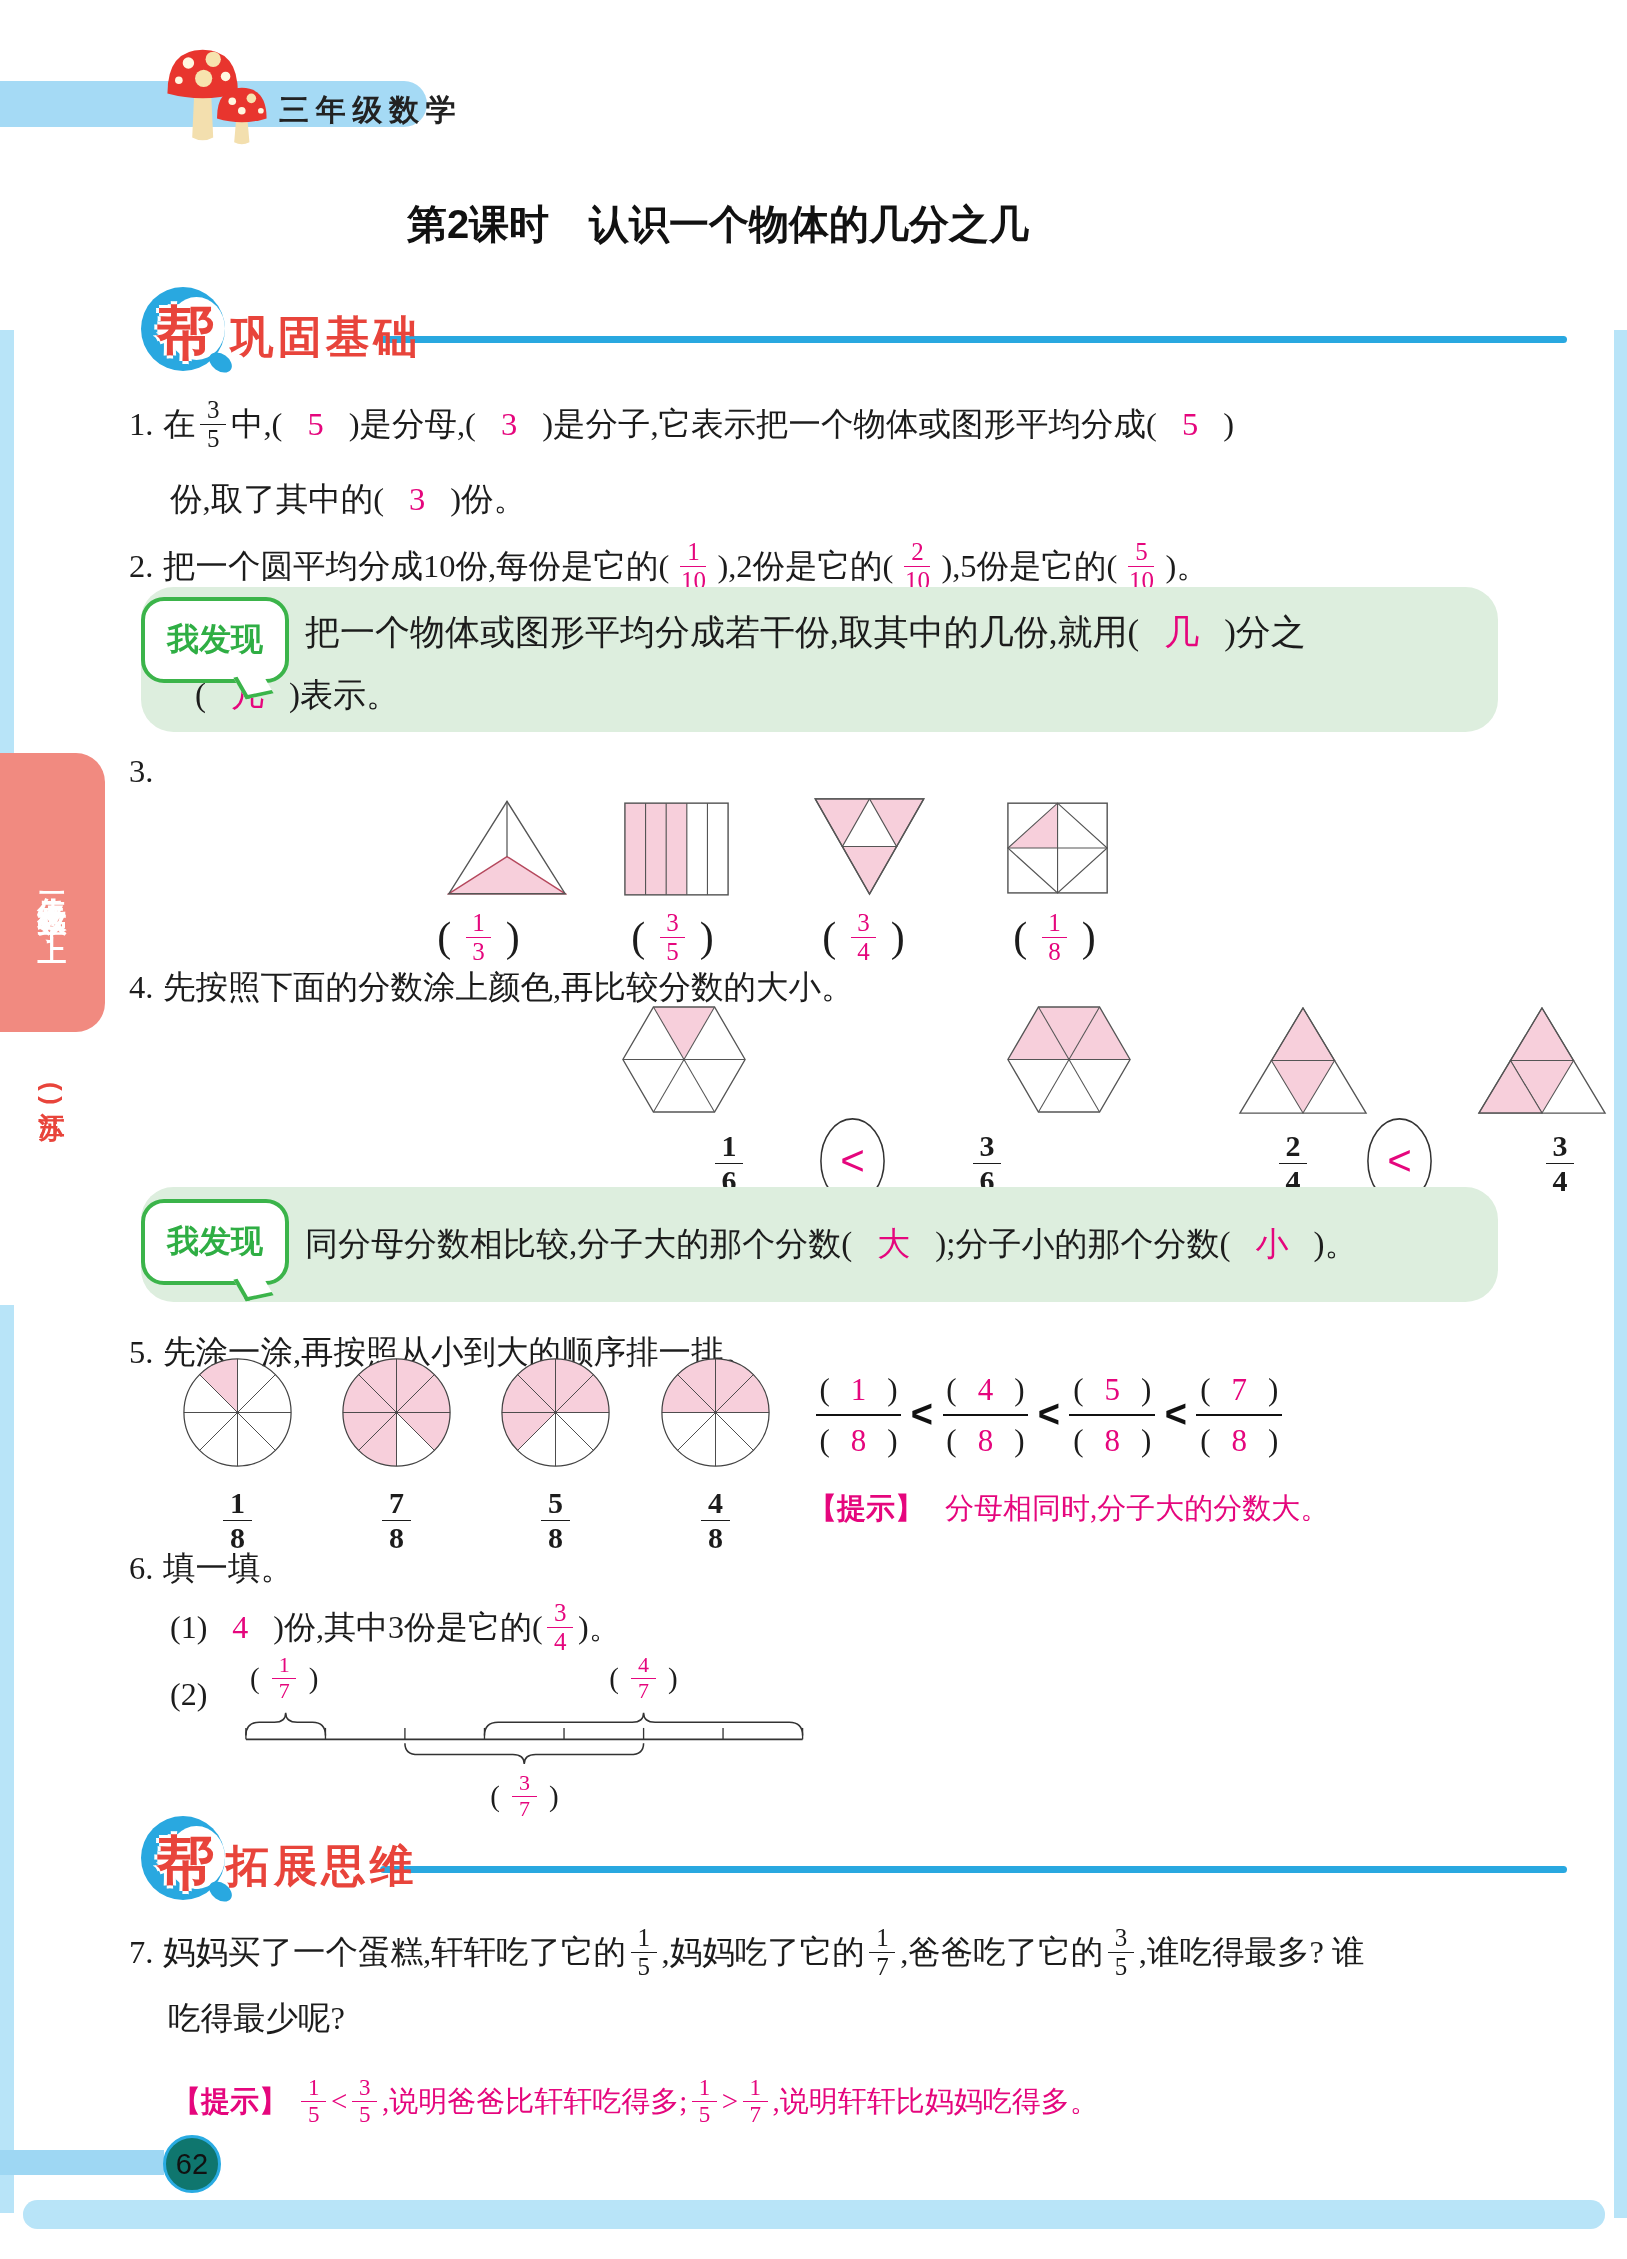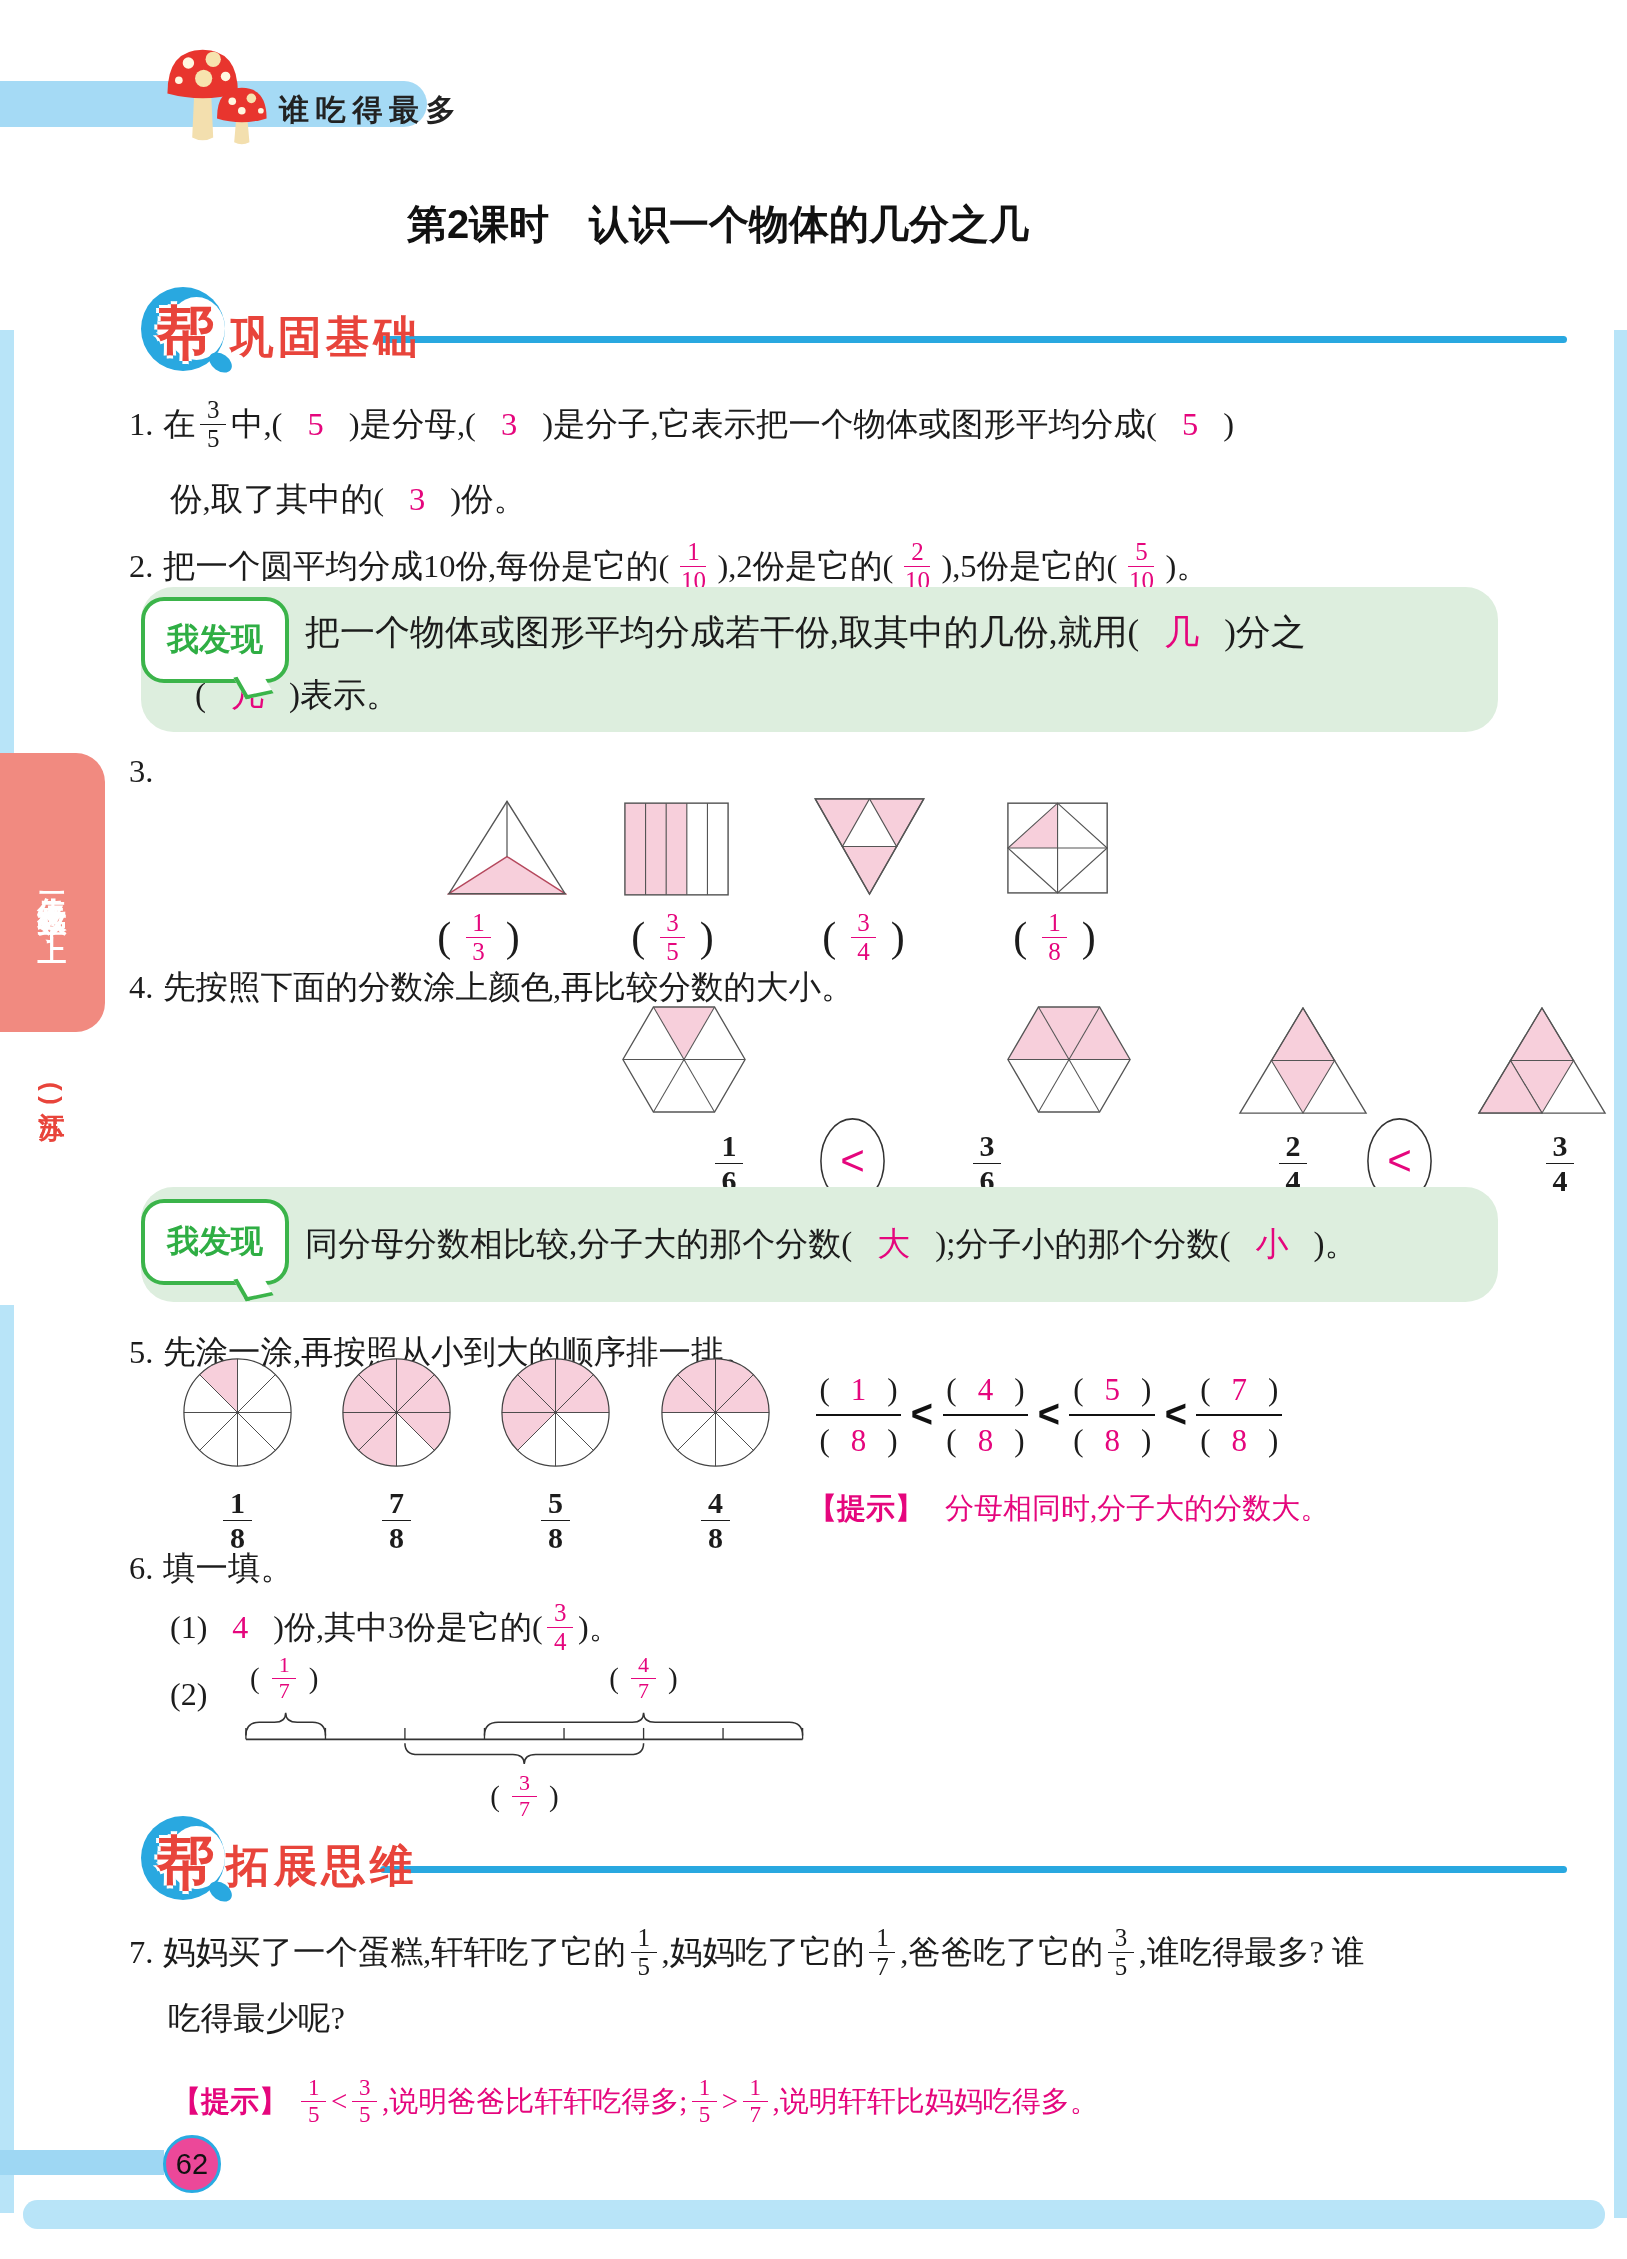--- a/index.html
+++ b/index.html
@@ -45,21 +45,21 @@
          font-family:"Liberation Sans","DejaVu Sans",sans-serif;font-weight:bold;font-size:40px;color:#111;}
   .sidetab{position:absolute;left:0;top:753px;width:105px;height:279px;background:#f18a80;border-radius:0 29px 29px 0;
            display:flex;align-items:center;justify-content:center;}
   .sidetab span{writing-mode:vertical-rl;font-family:"Liberation Sans","DejaVu Sans",sans-serif;
            font-weight:600;font-size:29px;color:#fff;letter-spacing:5.7px;}
   .region{position:absolute;left:0;top:1042px;width:105px;height:105px;display:flex;align-items:center;justify-content:center;}
   .region span{writing-mode:vertical-rl;font-family:"Liberation Sans","DejaVu Sans",sans-serif;
            font-weight:600;font-size:26px;color:#e8443b;letter-spacing:1.9px;}
   .edge{position:absolute;background:#b8e4f8;}
   .pgbar{position:absolute;left:0;top:2150px;width:164px;height:25px;background:#9ed7f3;}
-  .pgcircle{position:absolute;left:163px;top:2135px;width:52px;height:52px;background:#ec4899;border:3.8px solid #29abe2;
+  .pgcircle{position:absolute;left:163px;top:2135px;width:52px;height:52px;background:#0f766e;border:3.8px solid #29abe2;
             border-radius:50%;display:flex;align-items:center;justify-content:center;
             font-family:"Liberation Sans","DejaVu Sans",sans-serif;font-size:29px;color:#111;}
   svg{display:block;}
 </style>
 </head>
 <body>
 
 <div class="page">
 
   <div class="edge" style="left:0;top:330px;width:14.3px;height:423px;"></div>
@@ -76,21 +76,21 @@
     <circle cx="20" cy="38" r="4" fill="#fff7e0"></circle>
       <circle cx="46" cy="36" r="9" fill="#f7e3ae"></circle>
     <circle cx="69" cy="34" r="5" fill="#fff7e0"></circle>
     <path d="M80,80 L78,103 Q86,107 94,103 L92,80 Q86,84 80,80 Z" fill="#f3dfae"></path>
     <path d="M60,78 Q60,46 86,46 Q112,46 112,78 Q86,86 60,78 Z" fill="#e8352e"></path>
     <circle cx="76" cy="60" r="4" fill="#fff7e0"></circle>
       <circle cx="96" cy="57" r="5" fill="#f7e3ae"></circle>
     <circle cx="86" cy="70" r="4" fill="#fff7e0"></circle>
       <circle cx="106" cy="70" r="3" fill="#fff7e0"></circle>
   </svg>
-  <div class="brand">谁吃得最多</div>
+  <div class="brand">三年级数学</div>
 
   <div class="title">第2课时　认识一个物体的几分之几</div>
 
   <div class="sidetab">
       <span>三年级数学·上</span>
     </div>
   <div class="region">
       <span>(江苏)</span>
     </div>
 

